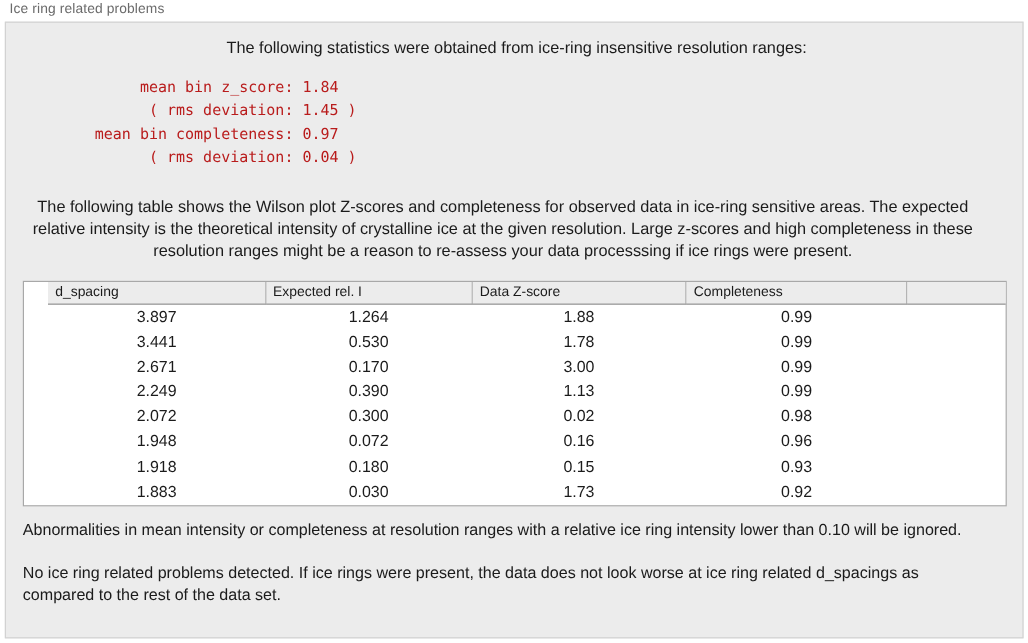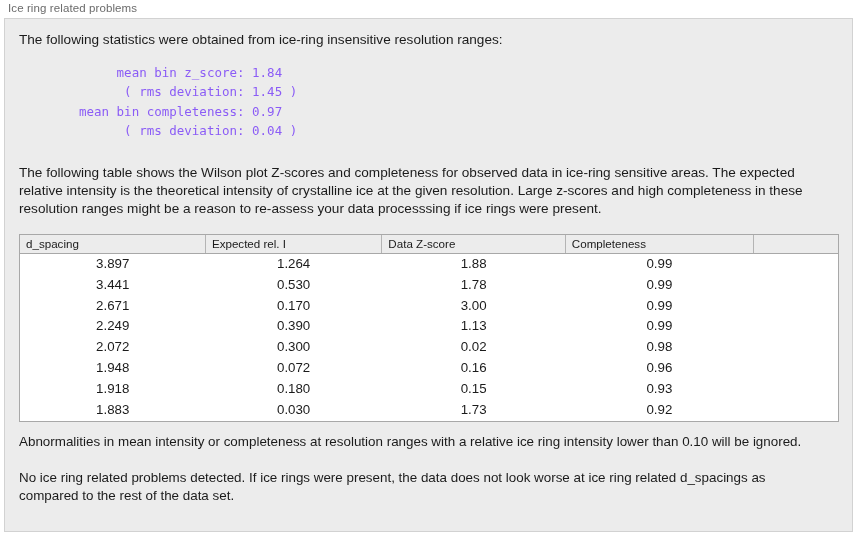--- a/index.html
+++ b/index.html
@@ -42,28 +42,29 @@
     position: absolute;
     left: 14px;
     top: 12px;
     right: 10px;
   }
   .para {
     font-size: 13.6px;
     color: #1b1b1b;
     line-height: 1.33;
     margin: 0 0 0 0;
+    text-align: center;
   }
   .para-intro {
     margin-bottom: 14px;
   }
   .stats {
     font-family: "DejaVu Sans Mono", monospace;
     font-size: 12.5px;
-    color: #8b5cf6;
+    color: #b91c1c;
     line-height: 1.55;
     margin: 0 0 0 28px;
   }
   .stats-row {
     white-space: pre;
     display: block;
   }
   .stat-label {
     display: inline-block;
     width: 190px;
@@ -78,20 +79,21 @@
     margin-top: 23px;
     margin-bottom: 0;
     max-width: 800px;
   }
   .table-wrap {
     margin-top: 16px;
     width: 820px;
     background: #ffffff;
     border: 1px solid #a8a8a8;
     box-sizing: border-box;
+    padding-left: 20px;
   }
   table.data {
     border-collapse: collapse;
     width: 100%;
     font-size: 13.3px;
     color: #1b1b1b;
   }
   table.data thead th {
     font-weight: normal;
     font-size: 11.6px;

